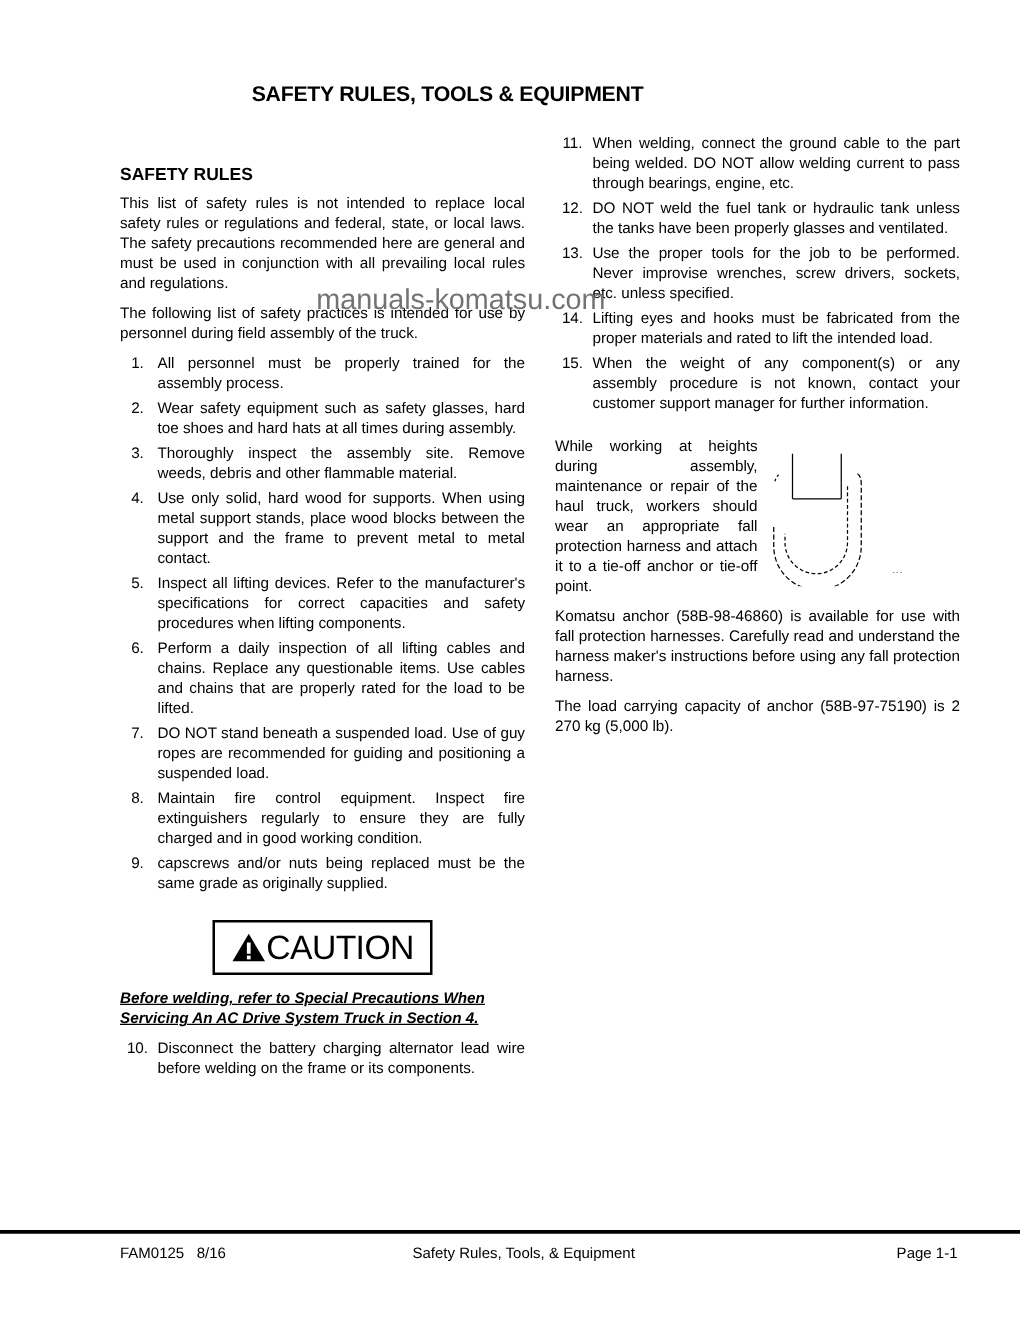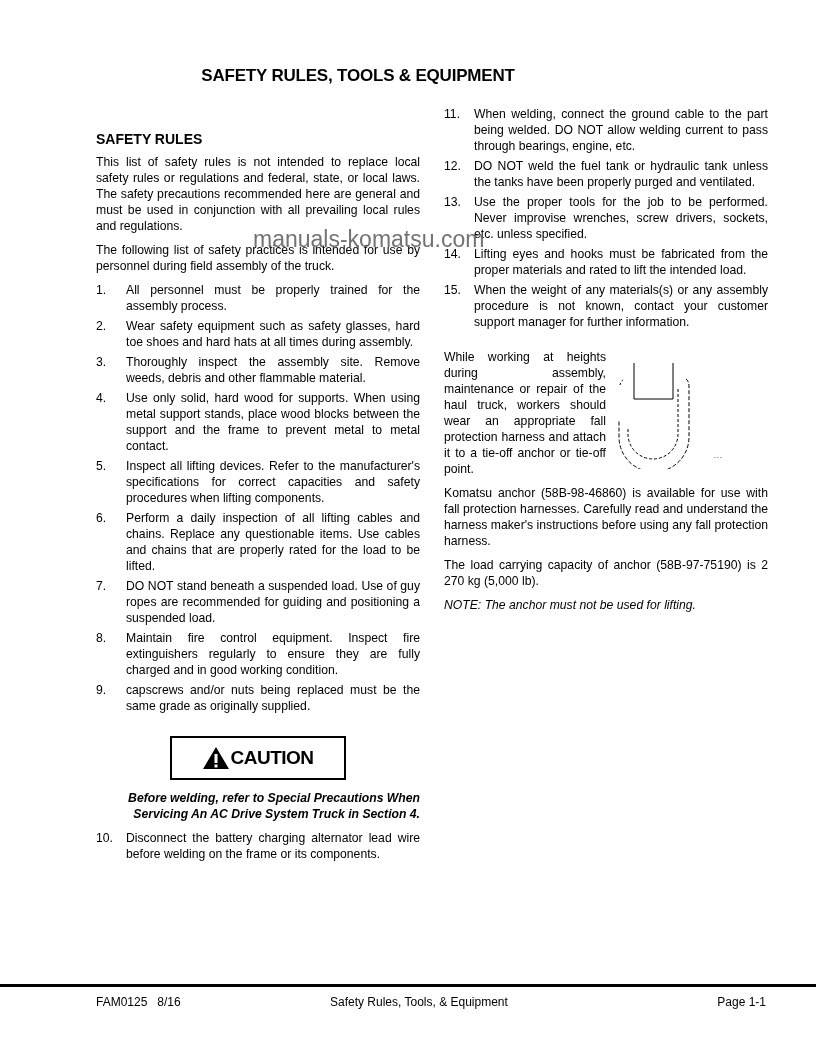--- a/index.html
+++ b/index.html
@@ -7,26 +7,26 @@
          font-family: "Liberation Sans", sans-serif; color: #000; }
   .page-title { position: absolute; top: 66px; left: 0; width: 716px; text-align: center;
                 font-size: 17px; font-weight: bold; letter-spacing: -0.2px; }
   .col { position: absolute; font-size: 12.2px; line-height: 16px; }
   .col-left { left: 96px; top: 106px; width: 324px; margin-top: 24px; }
   .col-right { left: 444px; top: 106px; width: 324px; }
   .section-heading { font-size: 14px; font-weight: bold; margin: 0 0 6px 0; line-height: 18px; }
   p { margin: 0 0 8px 0; text-align: justify; }
   .list { margin: 0; padding: 0; list-style: none; }
   .list li { position: relative; padding-left: 30px; margin-bottom: 4px; text-align: justify; }
-  .list li .num { position: absolute; left: 0; width: 28px; text-align: left; }
+  .list li .num { position: absolute; left: 0; width: 28px; text-align: center; }
   .right-list li { padding-left: 30px; }
   .caution-box { margin: 22px auto 10px auto; width: 176px; height: 44px; border: 2px solid #000;
                  display: flex; align-items: center; justify-content: center; box-sizing: border-box; }
-  .caution-text { font-size: 19px; font-weight: bold; letter-spacing: -0.5px; }
-  .caution-note { font-weight: bold; font-style: italic; font-size: 12.2px; line-height: 16px; margin-bottom: 8px; text-align: right;}
+  .caution-text { font-size: 27px; font-weight: normal; letter-spacing: -0.5px; }
+  .caution-note { font-weight: bold; font-style: italic; font-size: 12.2px; line-height: 16px; margin-bottom: 8px; text-align: left; text-decoration: underline;}
   .subheading { font-weight: bold; font-size: 12.2px; line-height: 16px; margin: 38px 0 4px 0; }
   .tieoff-wrap { display: flex; margin-top: 19px; }
   .tieoff-text { width: 162px; text-align: justify; }
   .tieoff-figure { flex: 1; position: relative; }
   .note { font-style: italic; }
   .watermark { position: absolute; top: 226px; left: 253px; font-size: 23px; color: #737373; letter-spacing: 0px;
                font-family: "Liberation Sans", sans-serif; }
   .footer-rule { position: absolute; top: 984px; left: 0; width: 816px; height: 3px; background: #000; }
   .footer { position: absolute; top: 995px; font-size: 12px; }
   .footer-left { left: 96px; }
@@ -64,45 +64,44 @@
   </div>
   <div class="caution-note">Before welding, refer to Special Precautions When Servicing An AC Drive System Truck in Section 4.</div>
   <ul class="list">
     <li><span class="num">10.</span><span>Disconnect the battery charging alternator lead wire before welding on the frame or its components.</span></li>
   </ul>
 </div>
 
 <div class="col col-right">
   <ul class="list right-list">
     <li><span class="num">11.</span><span>When welding, connect the ground cable to the part being welded. DO NOT allow welding current to pass through bearings, engine, etc.</span></li>
-    <li><span class="num">12.</span><span>DO NOT weld the fuel tank or hydraulic tank unless the tanks have been properly purged and ventilated.</span></li>
+    <li><span class="num">12.</span><span>DO NOT weld the fuel tank or hydraulic tank unless the tanks have been properly glasses and ventilated.</span></li>
     <li><span class="num">13.</span><span>Use the proper tools for the job to be performed. Never improvise wrenches, screw drivers, sockets, etc. unless specified.</span></li>
     <li><span class="num">14.</span><span>Lifting eyes and hooks must be fabricated from the proper materials and rated to lift the intended load.</span></li>
-    <li><span class="num">15.</span><span>When the weight of any materials(s) or any assembly procedure is not known, contact your customer support manager for further information.</span></li>
+    <li><span class="num">15.</span><span>When the weight of any component(s) or any assembly procedure is not known, contact your customer support manager for further information.</span></li>
   </ul>
 
   <div class="tieoff-wrap">
     <p class="tieoff-text">While working at heights during assembly, maintenance or repair of the haul truck, workers should wear an appropriate fall protection harness and attach it to a tie-off anchor or tie-off point.</p>
     <div class="tieoff-figure">
       <svg width="150" height="120" viewBox="0 0 150 120" style="position:absolute; left:0; top:0;">
         <g fill="none" stroke="#000" stroke-width="1">
           <line x1="28" y1="14" x2="28" y2="50"></line>
           <line x1="67" y1="14" x2="67" y2="50"></line>
           <line x1="28" y1="50" x2="67" y2="50"></line>
           <path d="M72 40 L72 85 A25 25 0 0 1 22 85 L22 78" stroke-dasharray="3,2"></path>
           <path d="M80 30 Q83 32 83 38 L83 88 A35 35 0 0 1 13 88 L13 72" stroke-dasharray="4,2"></path>
           <path d="M14 36 Q15 32 18 30" stroke-dasharray="2,2"></path>
         </g>
         <text x="108" y="110" font-size="5" fill="#000" font-family="Liberation Sans, sans-serif">- - -</text>
       </svg>
     </div>
   </div>
   <p>Komatsu anchor (58B-98-46860) is available for use with fall protection harnesses. Carefully read and understand the harness maker's instructions before using any fall protection harness.</p>
   <p>The load carrying capacity of anchor (58B-97-75190) is 2 270 kg (5,000 lb).</p>
-  <p class="note">NOTE: The anchor must not be used for lifting.</p>
 </div>
 
 <div class="watermark">manuals-komatsu.com</div>
 
 <div class="footer-rule"></div>
 <div class="footer footer-left" style="white-space:pre;">FAM0125   8/16</div>
 <div class="footer footer-center">Safety Rules, Tools, &amp; Equipment</div>
 <div class="footer footer-right">Page 1-1</div>
 
 </body></html>

